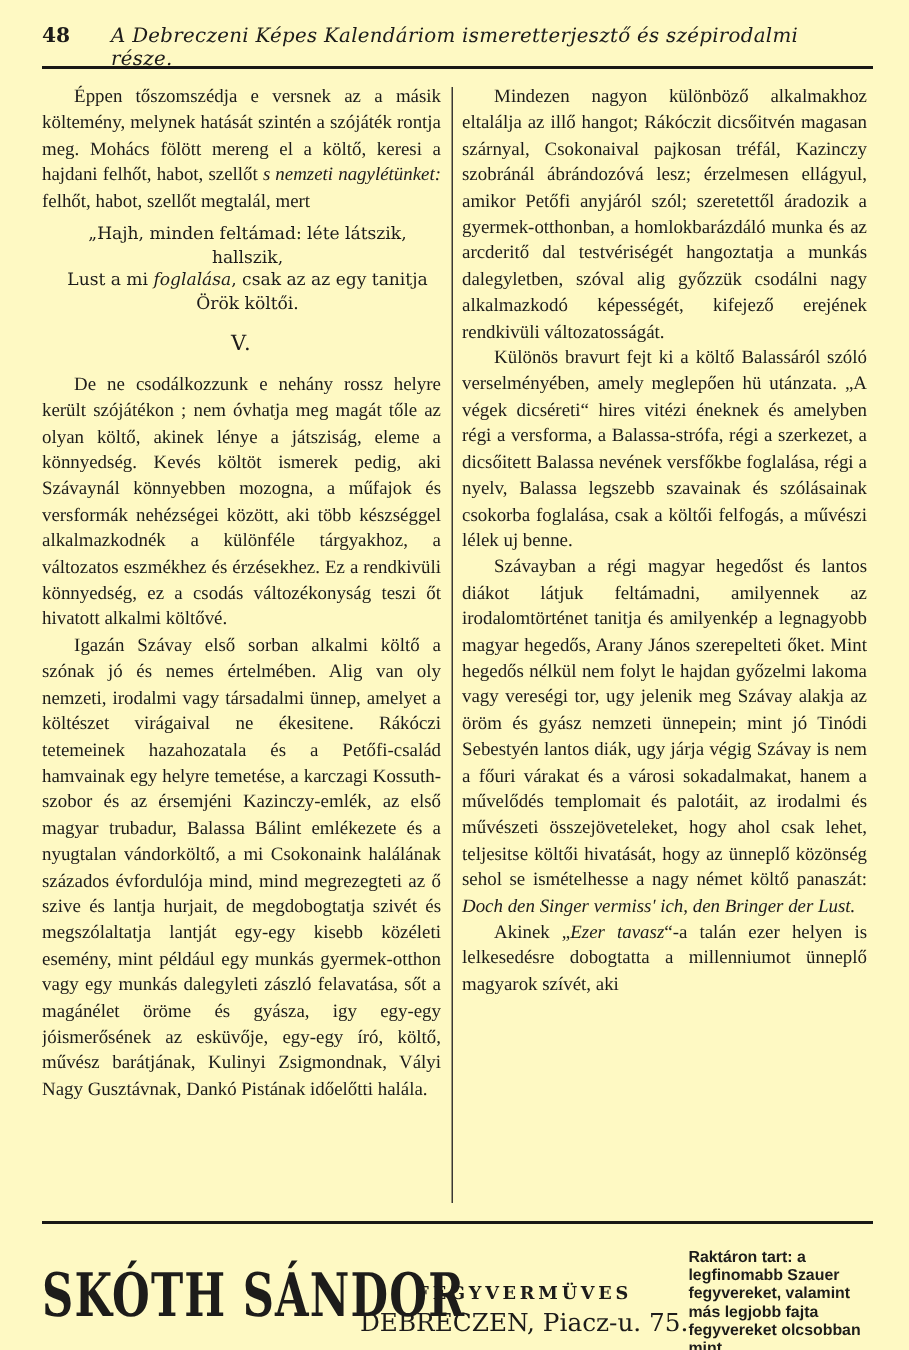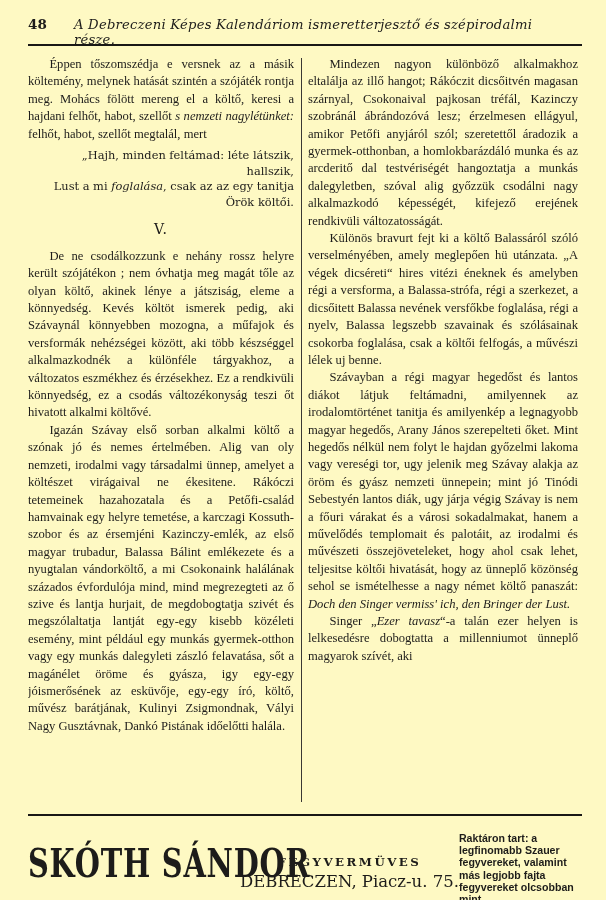--- a/index.html
+++ b/index.html
@@ -19,21 +19,21 @@
   .header-title{flex:1;text-align:left;font-style:italic;font-size:13.2px;letter-spacing:.2px;}
   .header-spacer{width:46px;}
   .header-rule{border:0;border-top:2.2px solid #191815;margin:4px 0 10px 0;}
   
   .columns{display:flex;height:752px;overflow:hidden;}
   .col{width:266px;text-align:justify;font-size:12.6px;line-height:17.4px;}
   .col-right{width:270px;}
   .col-divider{width:1px;background:#3a3834;margin:2px 6px 6px 7px;}
   .body-p{margin:0;text-indent:1.7em;font-family:Liberation Serif, serif;}
   .em{font-style:italic;}
-  .quote{margin:5px 0 6px 8px;font-size:11.4px;line-height:15.6px;text-align:right;}
+  .quote{margin:5px 0 6px 8px;font-size:11.4px;line-height:15.6px;text-align:center;}
   .section-heading{text-align:center;font-size:14px;margin:11px 0 9px 0;letter-spacing:1px;}
   
   .ad-rule{border:0;border-top:2px solid #191815;margin:6px 0 0 0;}
   .ad{padding-top:4px;}
   .ad-top{display:flex;align-items:center;}
   .ad-name{
     font-family:"DejaVu Serif", serif;font-weight:bold;
     font-size:37px;line-height:38px;white-space:nowrap;
     transform:scale(0.78,1.08);transform-origin:left center;
     letter-spacing:1px;width:212px;flex:0 0 212px;
@@ -79,21 +79,21 @@
       <p class="body-p">De ne csodálkozzunk e nehány rossz helyre került szójátékon ; nem óvhatja meg magát tőle az olyan költő, akinek lénye a játsziság, eleme a könnyedség. Kevés költöt ismerek pedig, aki Szávaynál könnyebben mozogna, a műfajok és versformák nehézségei között, aki több készséggel alkalmazkodnék a különféle tárgyakhoz, a változatos eszmékhez és érzésekhez. Ez a rendkivüli könnyedség, ez a csodás változékonyság teszi őt hivatott alkalmi költővé.</p>
       <p class="body-p">Igazán Szávay első sorban alkalmi költő a szónak jó és nemes értelmében. Alig van oly nemzeti, irodalmi vagy társadalmi ünnep, amelyet a költészet virágaival ne ékesitene. Rákóczi tetemeinek hazahozatala és a Petőfi-család hamvainak egy helyre temetése, a karczagi Kossuth-szobor és az érsemjéni Kazinczy-emlék, az első magyar trubadur, Balassa Bálint emlékezete és a nyugtalan vándorköltő, a mi Csokonaink halálának százados évfordulója mind, mind megrezegteti az ő szive és lantja hurjait, de megdobogtatja szivét és megszólaltatja lantját egy-egy kisebb közéleti esemény, mint például egy munkás gyermek-otthon vagy egy munkás dalegyleti zászló felavatása, sőt a magánélet öröme és gyásza, igy egy-egy jóismerősének az esküvője, egy-egy író, költő, művész barátjának, Kulinyi Zsigmondnak, Vályi Nagy Gusztávnak, Dankó Pistának időelőtti halála.</p>
     </div>
 
     <div class="col-divider"></div>
 
     <div class="col col-right">
       <p class="body-p">Mindezen nagyon különböző alkalmakhoz eltalálja az illő hangot; Rákóczit dicsőitvén magasan szárnyal, Csokonaival pajkosan tréfál, Kazinczy szobránál ábrándozóvá lesz; érzelmesen ellágyul, amikor Petőfi anyjáról szól; szeretettől áradozik a gyermek-otthonban, a homlokbarázdáló munka és az arcderitő dal testvériségét hangoztatja a munkás dalegyletben, szóval alig győzzük csodálni nagy alkalmazkodó képességét, kifejező erejének rendkivüli változatosságát.</p>
       <p class="body-p">Különös bravurt fejt ki a költő Balassáról szóló verselményében, amely meglepően hü utánzata. „A végek dicséreti“ hires vitézi éneknek és amelyben régi a versforma, a Balassa-strófa, régi a szerkezet, a dicsőitett Balassa nevének versfőkbe foglalása, régi a nyelv, Balassa legszebb szavainak és szólásainak csokorba foglalása, csak a költői felfogás, a művészi lélek uj benne.</p>
       <p class="body-p"><span>Szávayban a régi magyar hegedőst és lantos diákot látjuk feltámadni, amilyennek az irodalomtörténet tanitja és amilyenkép a legnagyobb magyar hegedős, Arany János szerepelteti őket. Mint hegedős nélkül nem folyt le hajdan győzelmi lakoma vagy vereségi tor, ugy jelenik meg Szávay alakja az öröm és gyász nemzeti ünnepein; mint jó Tinódi Sebestyén lantos diák, ugy járja végig Szávay is nem a főuri várakat és a városi sokadalmakat, hanem a művelődés templomait és palotáit, az irodalmi és művészeti összejöveteleket, hogy ahol csak lehet, teljesitse költői hivatását, hogy az ünneplő közönség sehol se ismételhesse a nagy német költő panaszát: </span><span class="em">Doch den Singer vermiss' ich, den Bringer der Lust.</span></p>
-      <p class="body-p"><span>Singer „</span><span class="em">Ezer tavasz</span><span>“-a talán ezer helyen is lelkesedésre dobogtatta a millenniumot ünneplő magyarok szívét, aki </span></p>
+      <p class="body-p"><span>Akinek „</span><span class="em">Ezer tavasz</span><span>“-a talán ezer helyen is lelkesedésre dobogtatta a millenniumot ünneplő magyarok szívét, aki </span></p>
     </div>
 
   </div>
 
   <hr class="ad-rule">
 
   <div class="ad">
     <div class="ad-top">
       <div class="ad-name">SKÓTH SÁNDOR</div>
       <div class="ad-mid">

